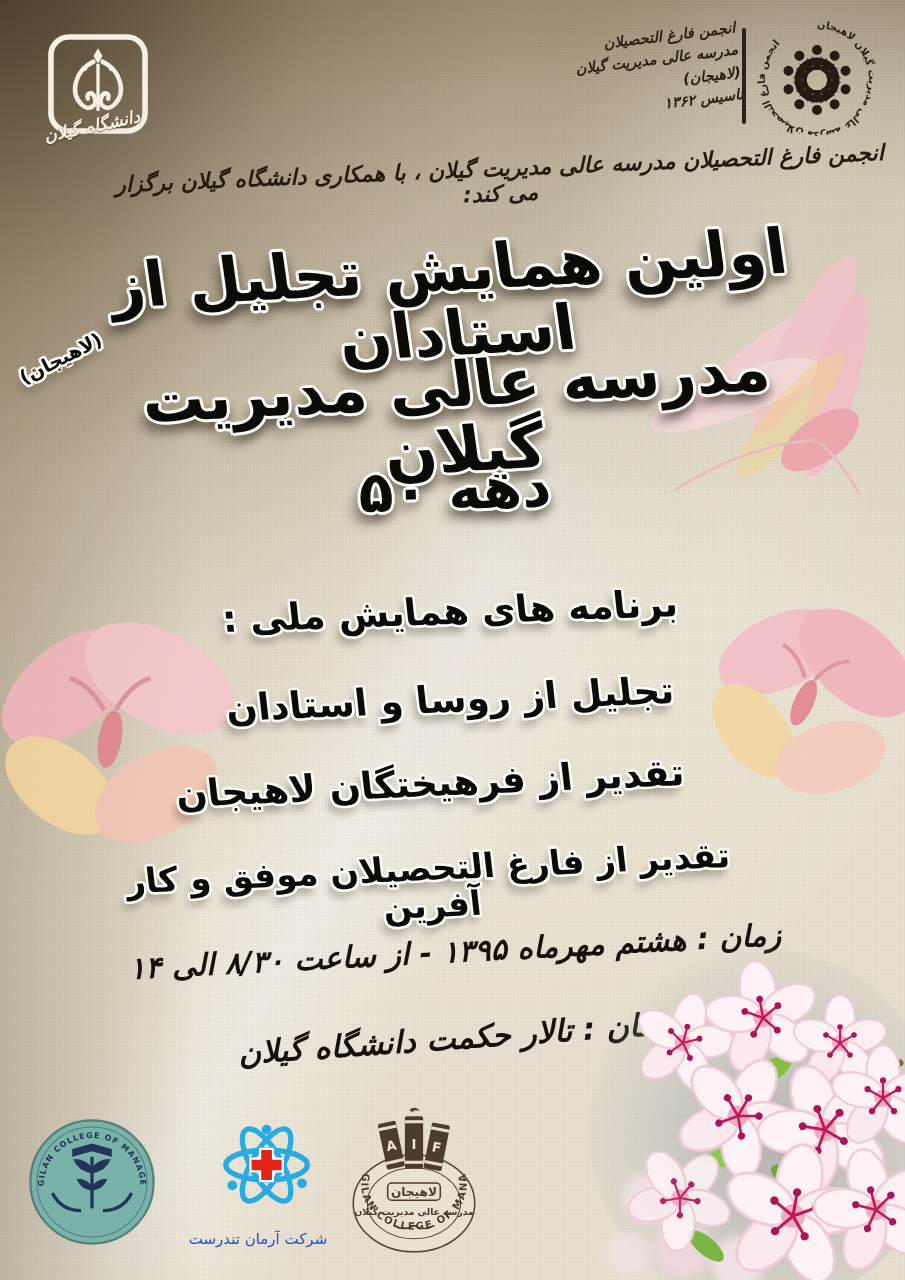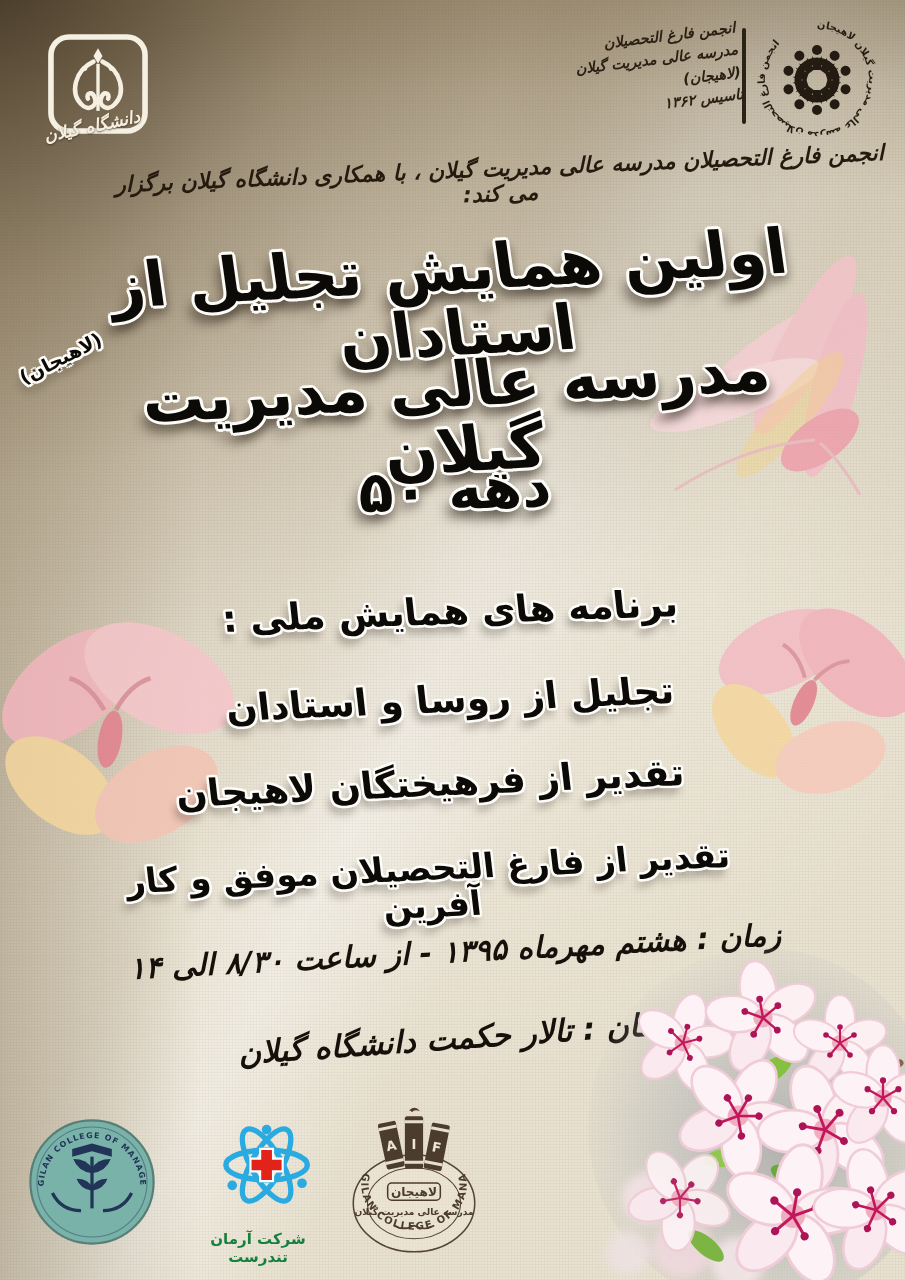--- a/index.html
+++ b/index.html
@@ -239,21 +239,21 @@
       <g fill="none" stroke="#29abe2" stroke-width="5">
         <ellipse cx="73" cy="55" rx="38" ry="14"></ellipse>
         <ellipse cx="73" cy="55" rx="38" ry="14" transform="rotate(60 73 55)"></ellipse>
         <ellipse cx="73" cy="55" rx="38" ry="14" transform="rotate(120 73 55)"></ellipse>
       </g>
       <circle cx="73" cy="22" r="4.5" fill="#29abe2"></circle>
       <circle cx="41" cy="74" r="4.5" fill="#29abe2"></circle>
       <circle cx="106" cy="72" r="4.5" fill="#29abe2"></circle>
       <path d="M67,40 h12 v9 h9 v12 h-9 v9 h-12 v-9 h-9 v-12 h9 z" fill="#e2231a" stroke="#fff" stroke-width="2"></path>
     </svg>
-    <div class="fa" style="text-align:center;font-size:15px;font-weight:bold;color:#15803d;margin-top:2px;">شرکت آرمان تندرست</div>
+    <div class="fa" style="text-align:center;font-size:15px;font-weight:normal;color:#1d4ed8;margin-top:2px;">شرکت آرمان تندرست</div>
   </div>
 
   <svg class="abs" style="left:343px;top:1102px;" width="142" height="162" viewBox="0 0 140 160">
     <defs>
       <path id="aif-ring-path" d="M20,70 A52,44 0 1 0 120,70"></path>
     </defs>
     <g opacity=".92">
       <ellipse cx="70" cy="100" rx="60" ry="48" fill="rgba(240,232,216,.45)" stroke="#4a3829" stroke-width="1.5"></ellipse>
       <ellipse cx="70" cy="100" rx="46" ry="35" fill="none" stroke="#4a3829" stroke-width="1"></ellipse>
       <text font-size="10" fill="#3f2f20" font-weight="bold" letter-spacing="1.5">

